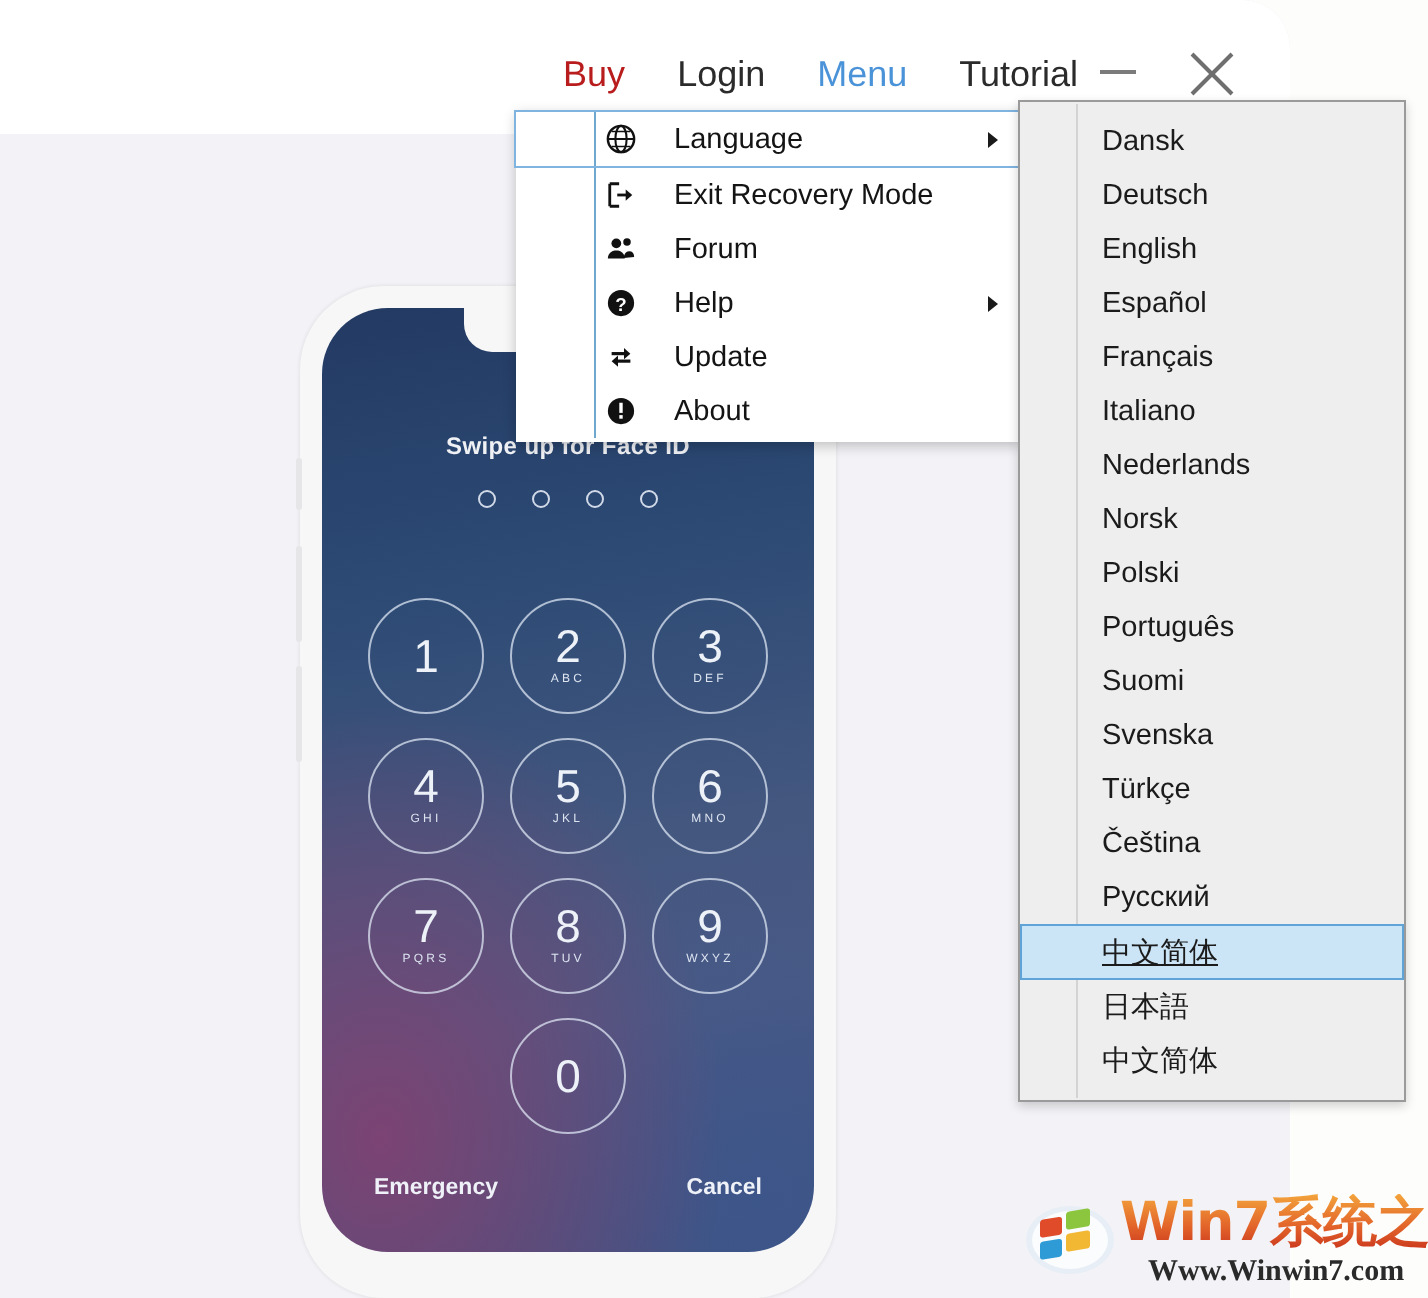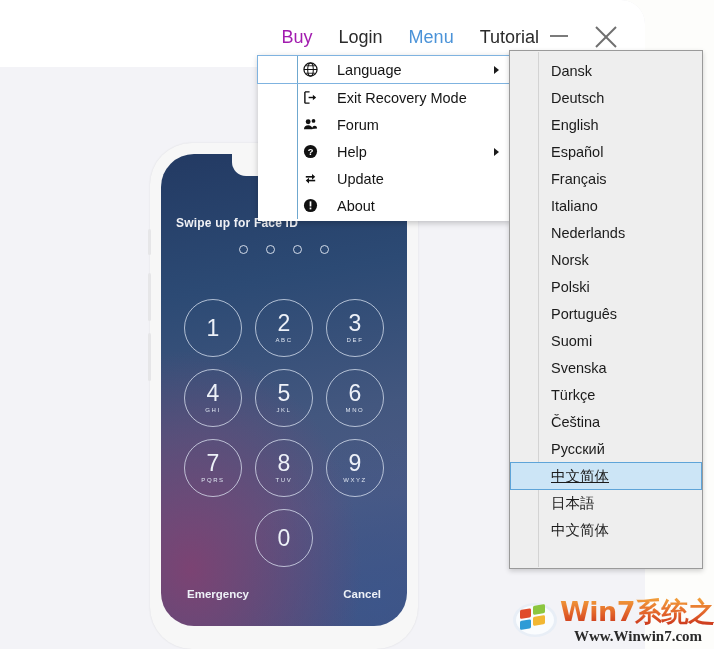--- a/index.html
+++ b/index.html
@@ -101,22 +101,22 @@
     transform: translateX(-50%);
     top: 0;
     width: 104px; height: 22px;
     background: #f7f7f7;
     border-bottom-left-radius: 14px;
     border-bottom-right-radius: 14px;
   }
   #swipe-text {
     position: absolute;
     top: 62px;
-    left: 15px; right: 0;
-    text-align: left;
+    left: 0; right: 0;
+    text-align: center;
     color: #f0f1f5;
     font-size: 12px;
     font-weight: bold;
     letter-spacing: 0.2px;
   }
   #dots {
     position: absolute;
     top: 91px;
     left: 0; right: 0;
     display: flex;
@@ -237,21 +237,21 @@
 
   
   #lang-panel {
     position: absolute;
     left: 509px; top: 50px;
     width: 194px;
     background: #eeeeee;
     border: 1px solid #9a9a9a;
     box-shadow: 0 2px 5px rgba(0,0,0,0.18);
     z-index: 50;
-    padding: 6px 0 24px 0;
+    padding: 6px 0 6px 0;
   }
   #lang-rail {
     position: absolute;
     left: 28px; top: 1px; bottom: 1px;
     width: 1px;
     background: #d3d3d3;
   }
   .li {
     position: relative;
     height: 27px;
@@ -319,21 +319,21 @@
 
 <div id="stage">
 
   <div id="right-strip"></div>
 
   <div id="app-window">
 
     <div id="titlebar">
 
       <div id="menubar">
-          <span class="mb-item buy" style="color: #a21caf;">Buy</span>
+          <span class="mb-item buy" style="color: #b91c1c;">Buy</span>
           <span class="mb-item" style="color: rgb(43, 43, 43);">Login</span>
           <span class="mb-item menu" style="color: rgb(75, 147, 216);">Menu</span>
           <span class="mb-item" style="color: rgb(43, 43, 43);">Tutorial</span>
         </div>
 
       <div id="winctrls">
         <div class="wc">
           <svg width="24" height="24" viewBox="0 0 24 24">
             <line x1="3" y1="12" x2="21" y2="12" stroke="#7b7b7b" stroke-width="2"></line>
           </svg>

